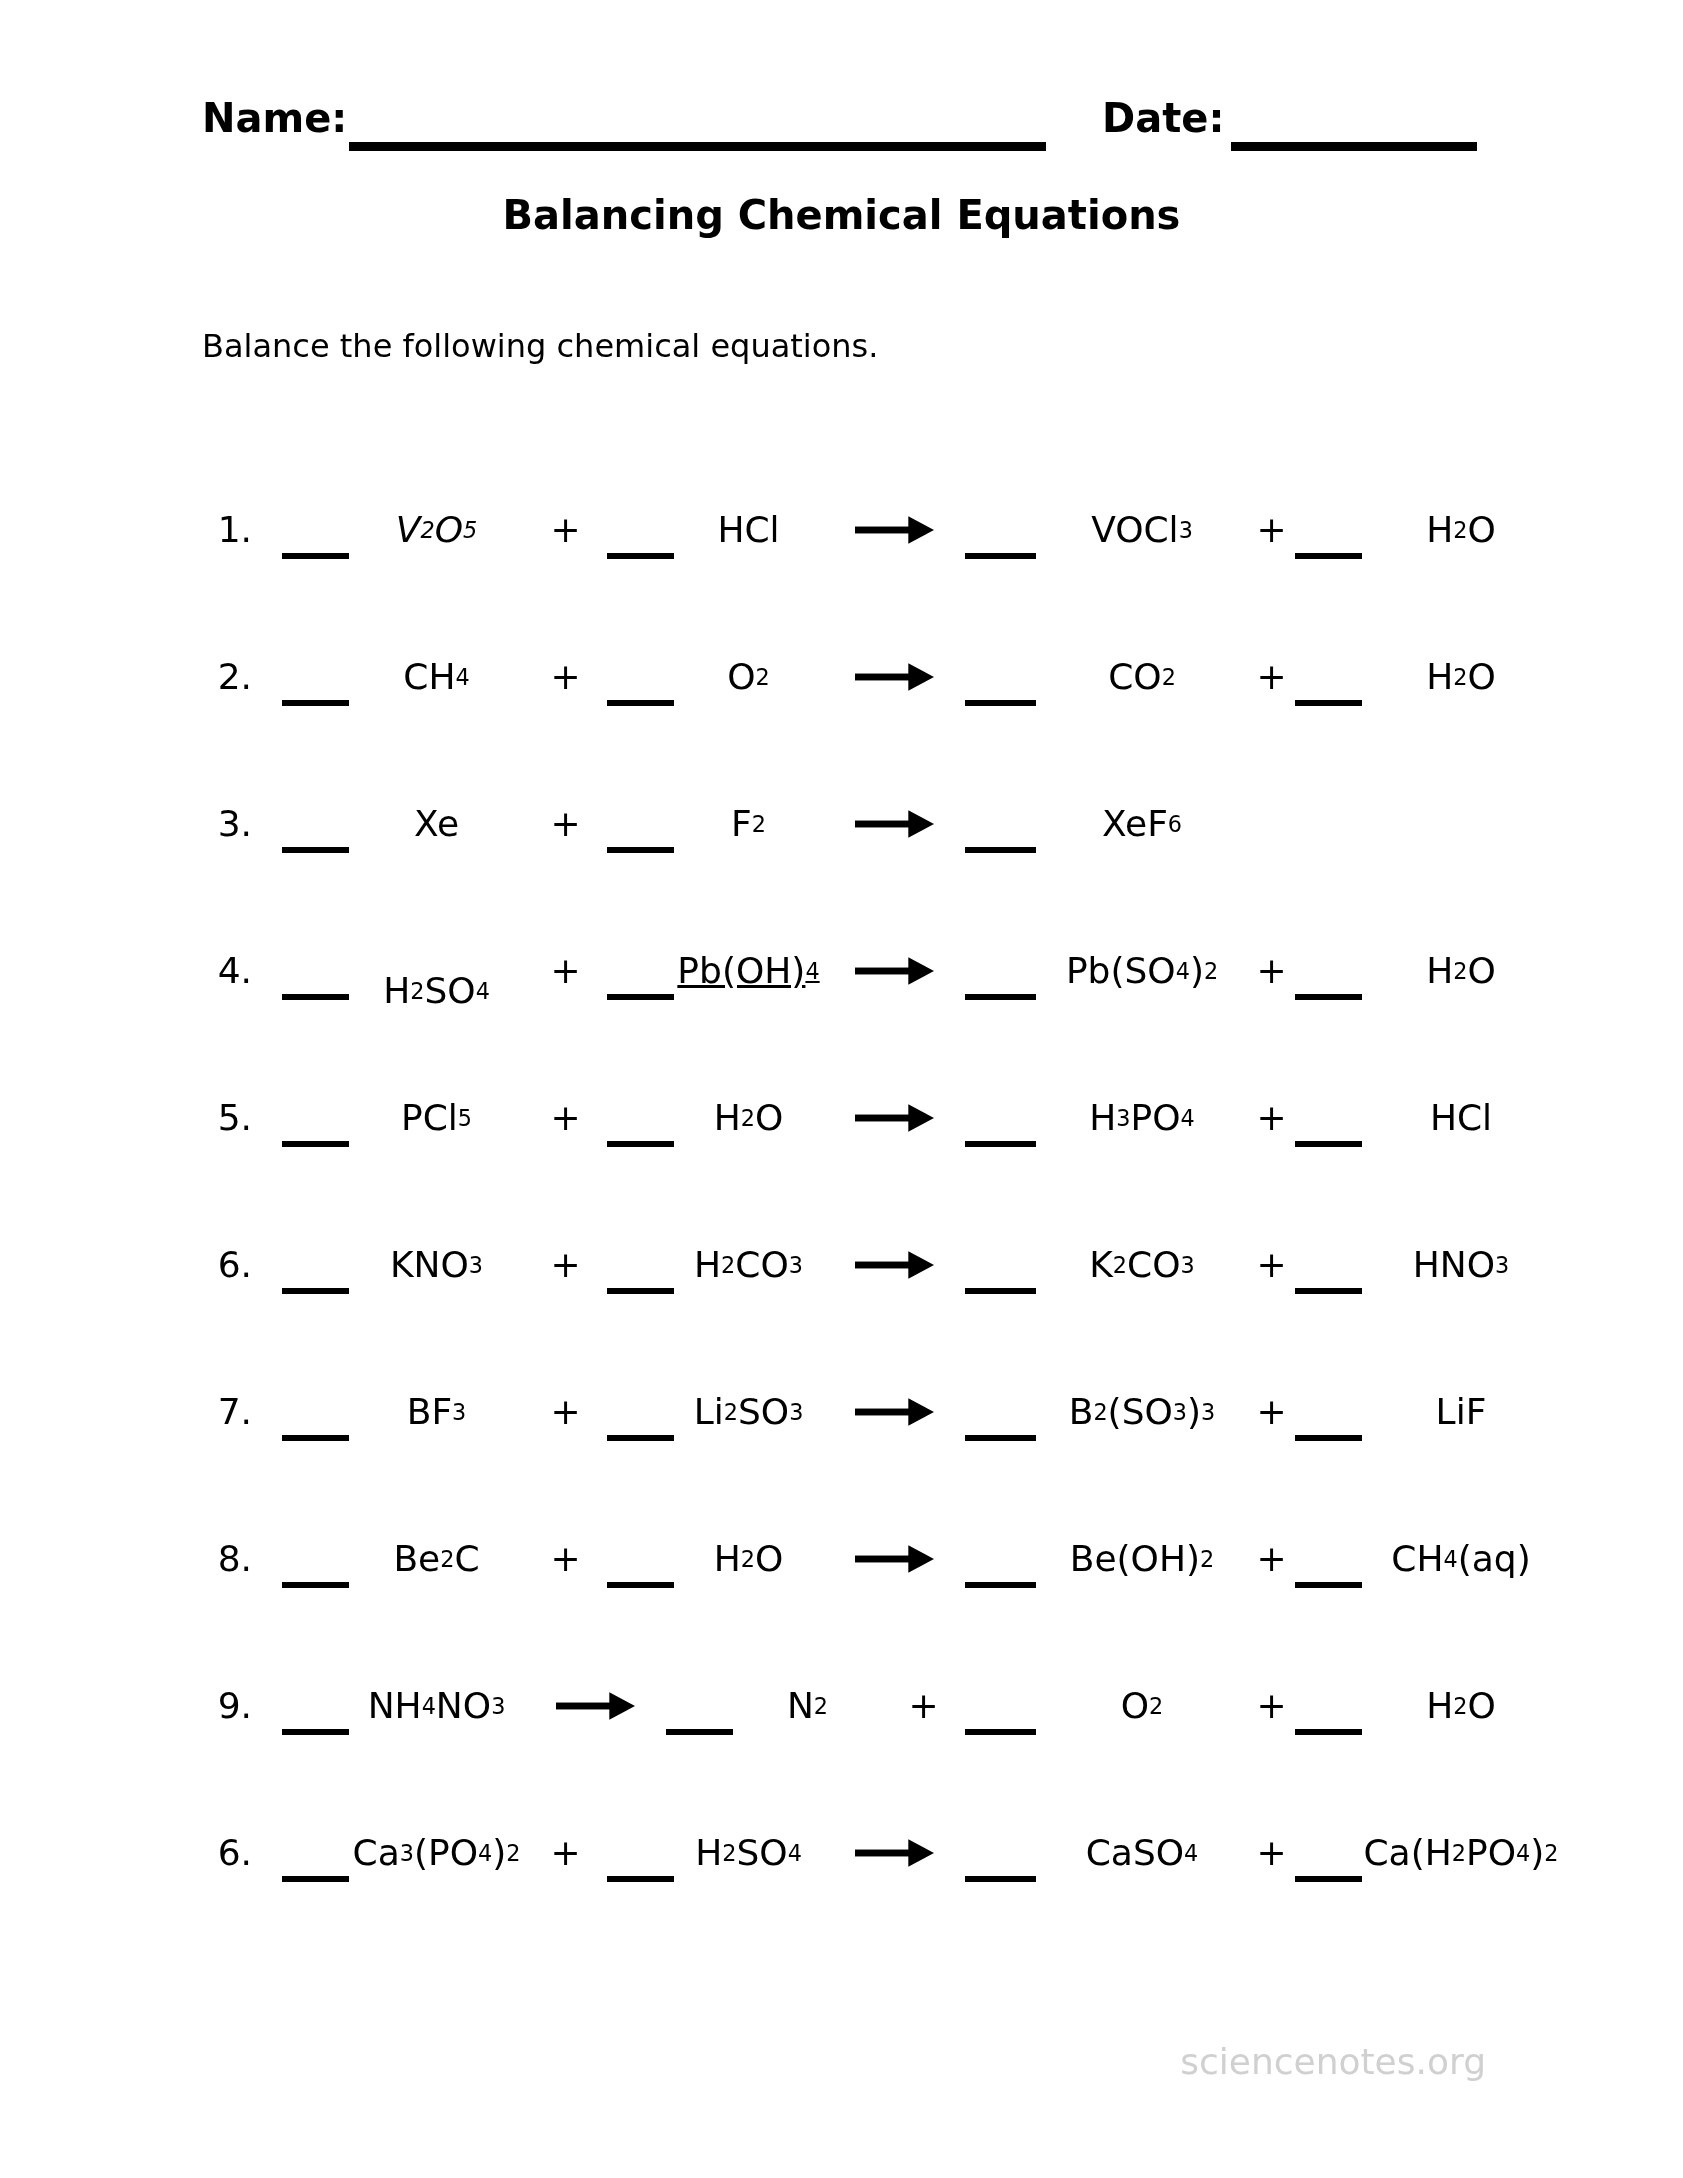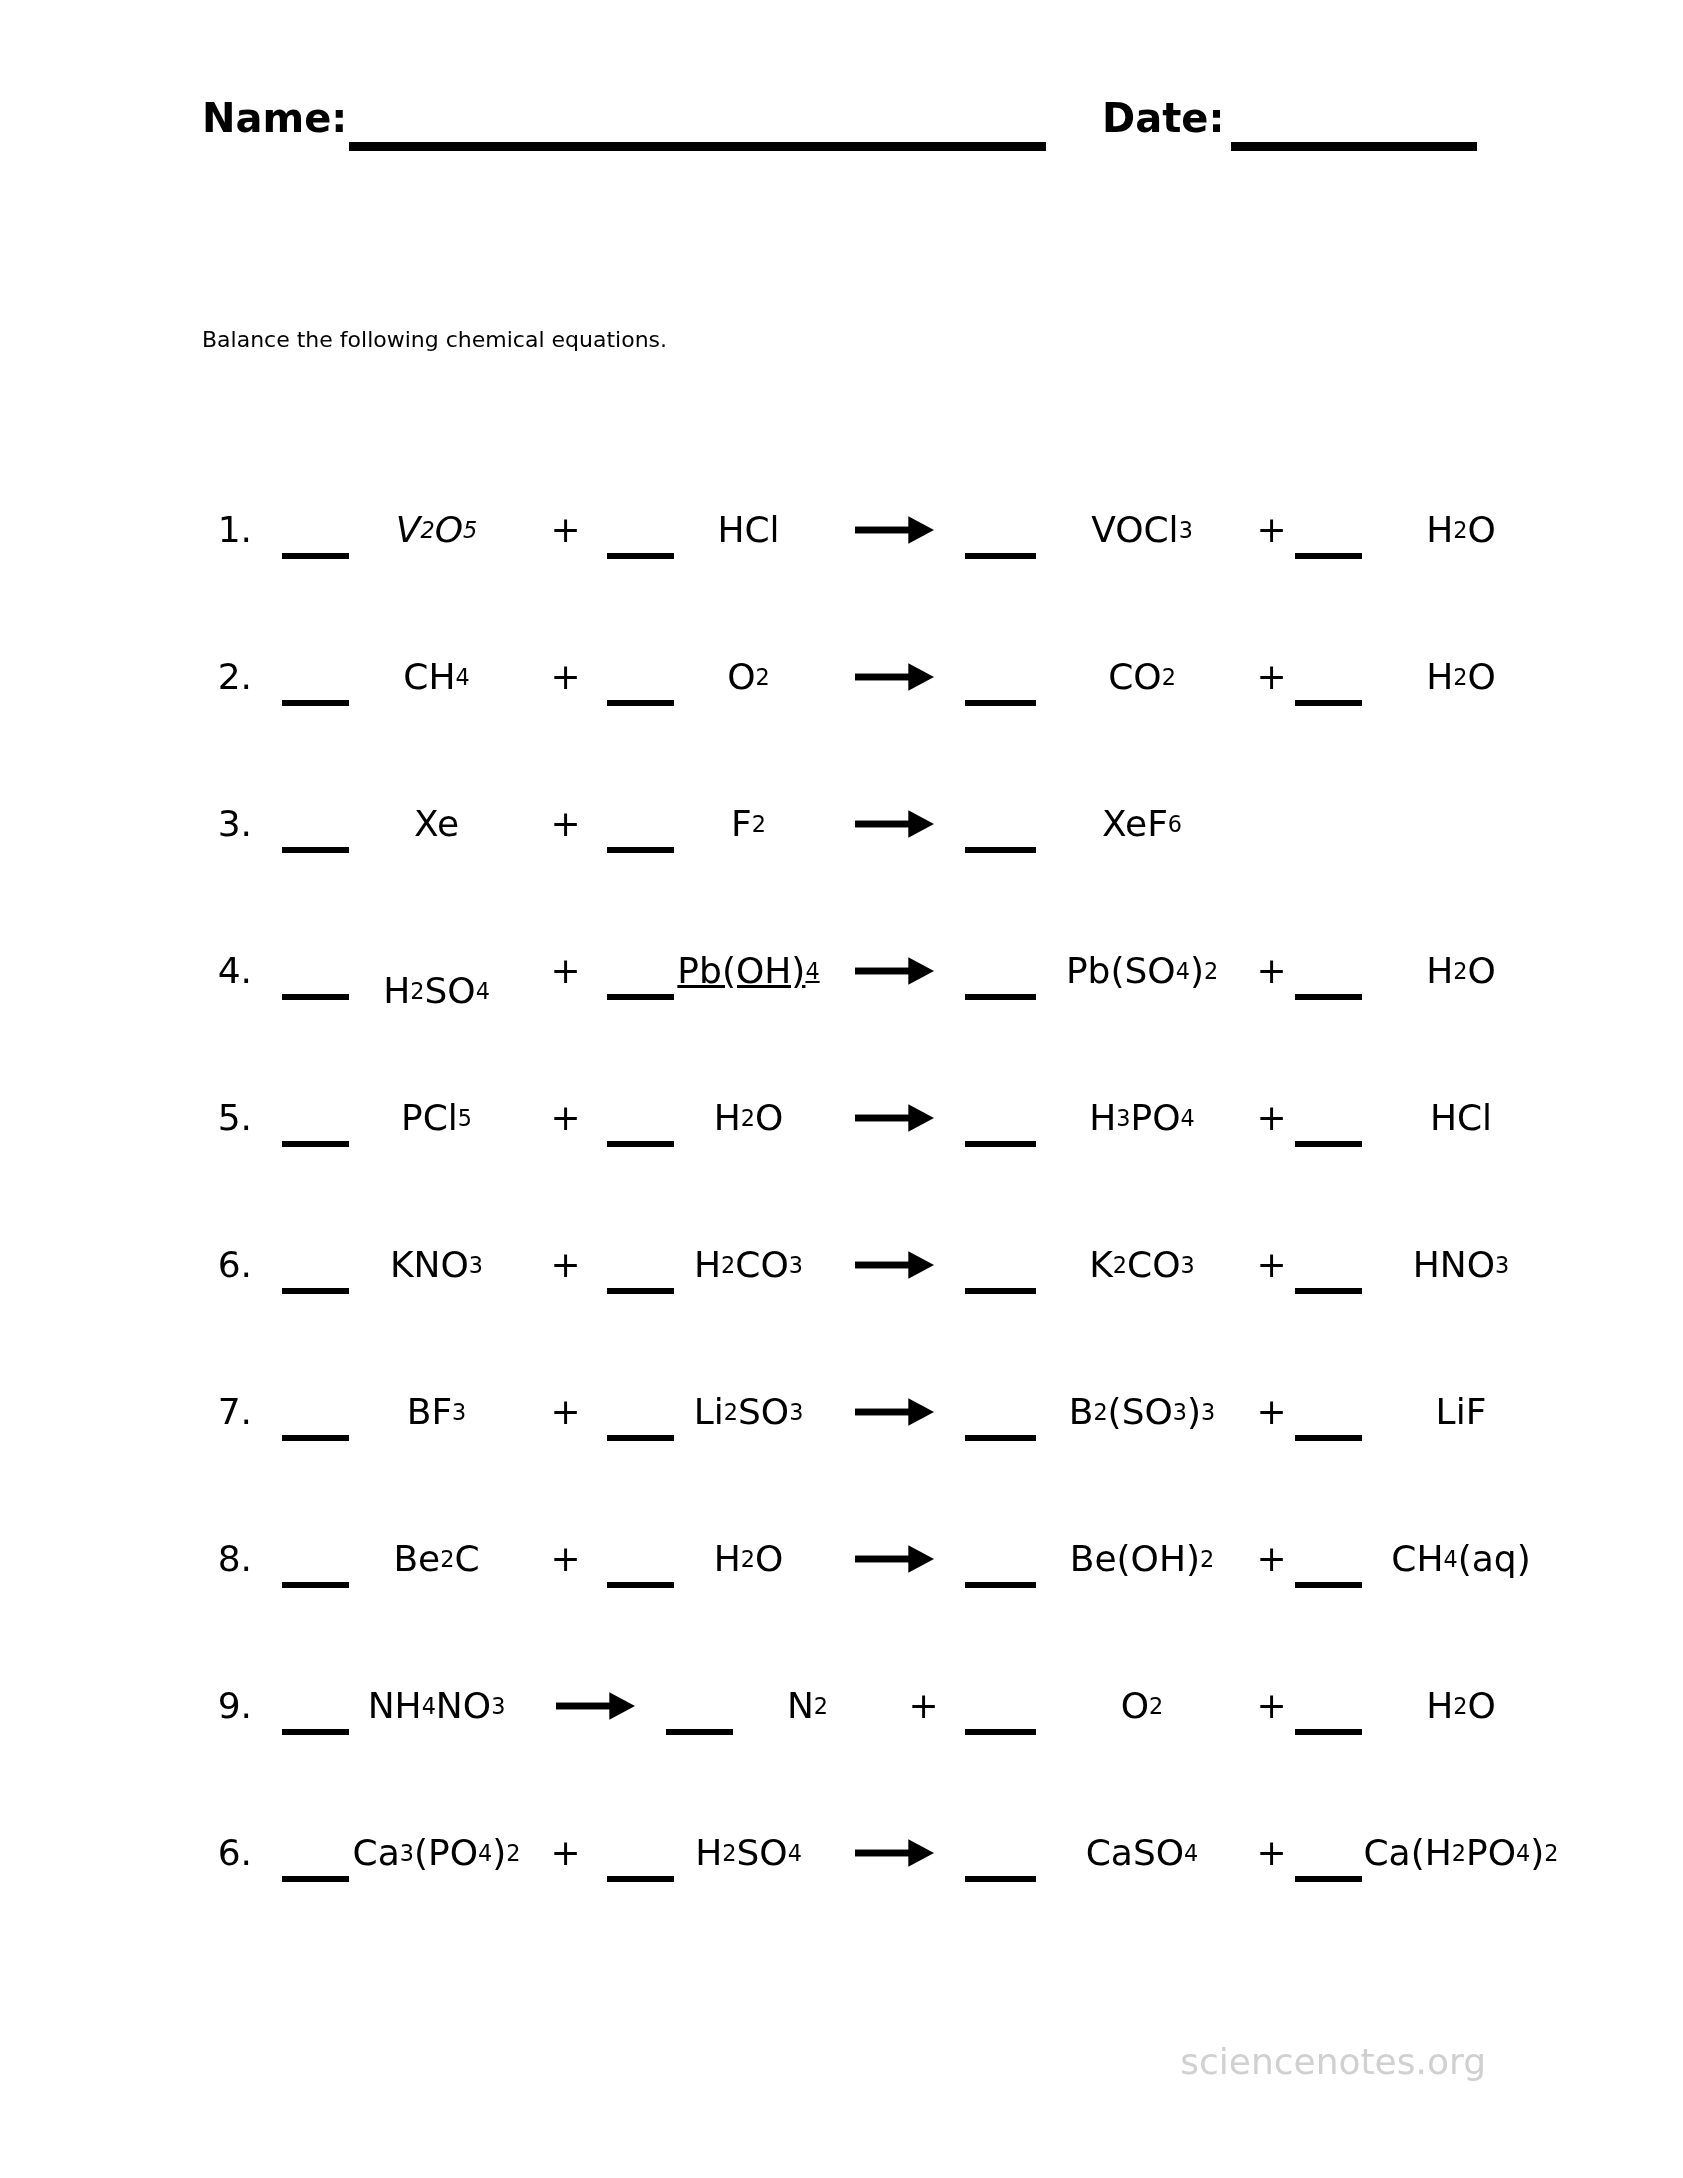--- a/index.html
+++ b/index.html
@@ -8,40 +8,41 @@
     font-family:"DejaVu Sans","Liberation Sans",sans-serif;overflow:hidden;border-radius:23px;
   }
   .hdr-label{position:absolute;font-weight:bold;font-size:40px;white-space:nowrap;}
   .name-label{left:202px;top:95px;}
   .date-label{left:1102px;top:95px;}
   .fill-line{position:absolute;height:9px;background:#000;}
   .name-line{left:349px;top:142px;width:697px;}
   .date-line{left:1231px;top:142px;width:246px;}
   .title{position:absolute;left:0;top:192px;width:100%;text-align:center;
          font-weight:bold;font-size:40px;}
-  .instruction{position:absolute;left:202px;top:327px;font-size:22px;}
+  .instruction{position:absolute;left:202px;top:327px;font-size:32px;}
   .equations{position:absolute;left:193px;top:456px;width:1386px;}
   .eq-row{display:flex;align-items:center;height:147px;font-size:36px;}
   .tok{display:inline-flex;justify-content:center;align-items:center;flex:0 0 auto;white-space:nowrap;}
   .tok-num{width:59px;margin-right:30px;justify-content:flex-end;}
   .tok-blank{height:0;border-bottom:6px solid #000;transform:translateY(26px);}
   .tok-formula sub{font-size:0.62em;line-height:0;}
   .tok-plus{font-size:36px;}
   .tok-arrow svg{display:block;}
   .footer{position:absolute;top:2041px;right:197px;font-size:36px;color:#d0d0d0;}
 </style>
 </head>
 <body>
 
 <div class="page">
   <span class="hdr-label name-label">Name:</span>
   <span class="fill-line name-line"></span>
   <span class="hdr-label date-label">Date:</span>
   <span class="fill-line date-line"></span>
 
+  <div class="title">Balancing Chemical Equations</div>
   <div class="instruction">Balance the following chemical equations.</div>
 
   <div class="equations" id="equations">
       <div class="eq-row">
         <span class="tok tok-num">1.</span>
         <span class="tok tok-blank" style="width: 67px;"></span>
         <span class="tok tok-formula" style="width: 175px; font-style: italic;">V<sub>2</sub>O<sub>5</sub></span>
         <span class="tok tok-plus" style="width: 83px;">+</span>
         <span class="tok tok-blank" style="width: 67px;"></span>
         <span class="tok tok-formula" style="width: 149px;">HCl</span>

